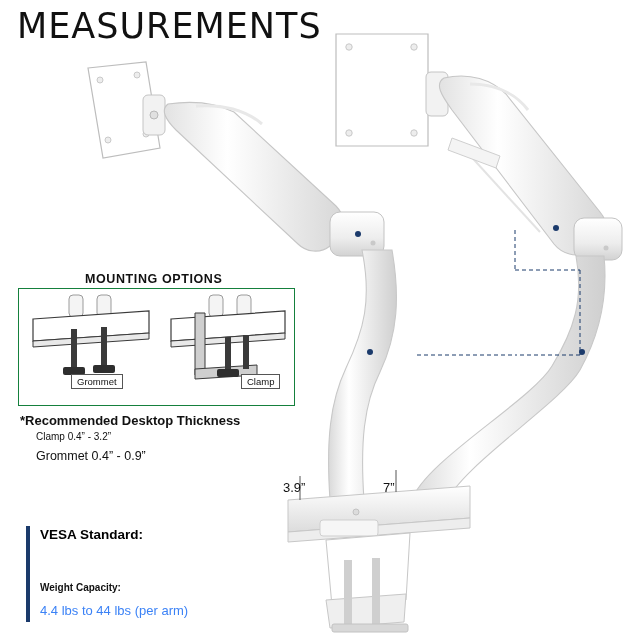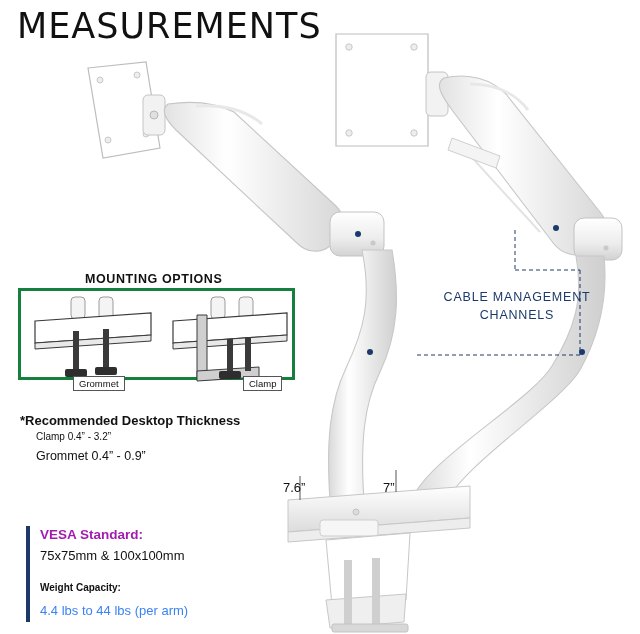--- a/index.html
+++ b/index.html
@@ -20,42 +20,42 @@
     font-weight:400;color:#111;
     font-family:"DejaVu Sans", sans-serif;
   }
 
   
   .mount-head{
     position:absolute;left:85px;top:272px;
     font-size:12.5px;font-weight:bold;letter-spacing:.6px;color:#111;
   }
   .mount-box{
-    position:absolute;left:18px;top:288px;width:277px;height:92px;
-    border:3px solid #15803d;background:#fff;box-sizing:border-box;
+    position:absolute;left:18px;top:288px;width:277px;height:118px;
+    border:1px solid #15803d;background:#fff;box-sizing:border-box;
   }
   .mini-label{
     position:absolute;font-size:9.5px;color:#111;
     border:1px solid #555;background:#fff;padding:1px 5px;
   }
 
   
   .rec-title{
     position:absolute;left:20px;top:413px;
     font-size:13px;font-weight:bold;color:#111;
   }
   .rec-l1{position:absolute;left:36px;top:431px;font-size:10px;color:#111;}
   .rec-l2{position:absolute;left:36px;top:449px;font-size:12.5px;color:#111;}
 
   
   .spec-bar{
     position:absolute;left:26px;top:526px;width:4px;height:96px;
     background:#1b3a6b;
   }
-  .spec-t1{position:absolute;left:40px;top:527px;font-size:13.5px;font-weight:bold;color:#a21caf;}
+  .spec-t1{position:absolute;left:40px;top:527px;font-size:13.5px;font-weight:bold;color:#000000;}
   .spec-v1{position:absolute;left:40px;top:548px;font-size:13px;color:#111;}
   .spec-t2{position:absolute;left:40px;top:582px;font-size:10px;font-weight:bold;color:#111;}
   .spec-v2{position:absolute;left:40px;top:603px;font-size:13px;color:#3b82f6;}
 
   
   .cable-label{
     position:absolute;left:427px;top:288px;width:180px;
     text-align:center;font-size:12.5px;letter-spacing:.8px;
     color:#1b3a6b;line-height:18px;
   }
@@ -172,26 +172,22 @@
 
     <g stroke="#555" stroke-width="1">
       <path d="M300,476 L300,500" fill="none"></path>
       <path d="M396,470 L396,492" fill="none"></path>
     </g>
   </svg>
 
   <svg width="240" height="140" style="position:absolute;left:395px;top:225px;">
     <path d="M120,5 L120,45 M120,45 L185,45 M185,45 L185,130 M185,130 L120,130 M22,130 L120,130" fill="none" stroke="#1b3a6b" stroke-width="1" stroke-dasharray="4 3"></path>
   </svg>
-  <div class="cable-label">
-    <div>CABLE MANAGEMENT</div>
-    <div>CHANNELS</div>
-  </div>
-
-  <div class="meas meas-45">7.6”</div>
+
+  <div class="meas meas-45">3.9”</div>
   <div class="meas meas-7">7”</div>
 
   <div class="mount-head">MOUNTING OPTIONS</div>
   <div class="mount-box">
     <svg width="275" height="116">
 
       <g>
 
         <rect x="50" y="6" width="14" height="22" rx="4" fill="#f4f4f4" stroke="#9b9b9b"></rect>
         <rect x="78" y="6" width="14" height="22" rx="4" fill="#f4f4f4" stroke="#9b9b9b"></rect>
@@ -221,17 +217,16 @@
     <div class="mini-label" style="left:52px;top:85px;">Grommet</div>
     <div class="mini-label" style="left:222px;top:85px;text-align:center;">Clamp</div>
   </div>
 
   <div class="rec-title">*Recommended Desktop Thickness</div>
   <div class="rec-l1">Clamp 0.4” - 3.2”</div>
   <div class="rec-l2">Grommet 0.4” - 0.9”</div>
 
   <div class="spec-bar"></div>
   <div class="spec-t1">VESA Standard:</div>
-  <div class="spec-v1">75x75mm &amp; 100x100mm</div>
   <div class="spec-t2">Weight Capacity:</div>
   <div class="spec-v2">4.4 lbs to 44 lbs (per arm)</div>
 
 </div>
 
 </body></html>

